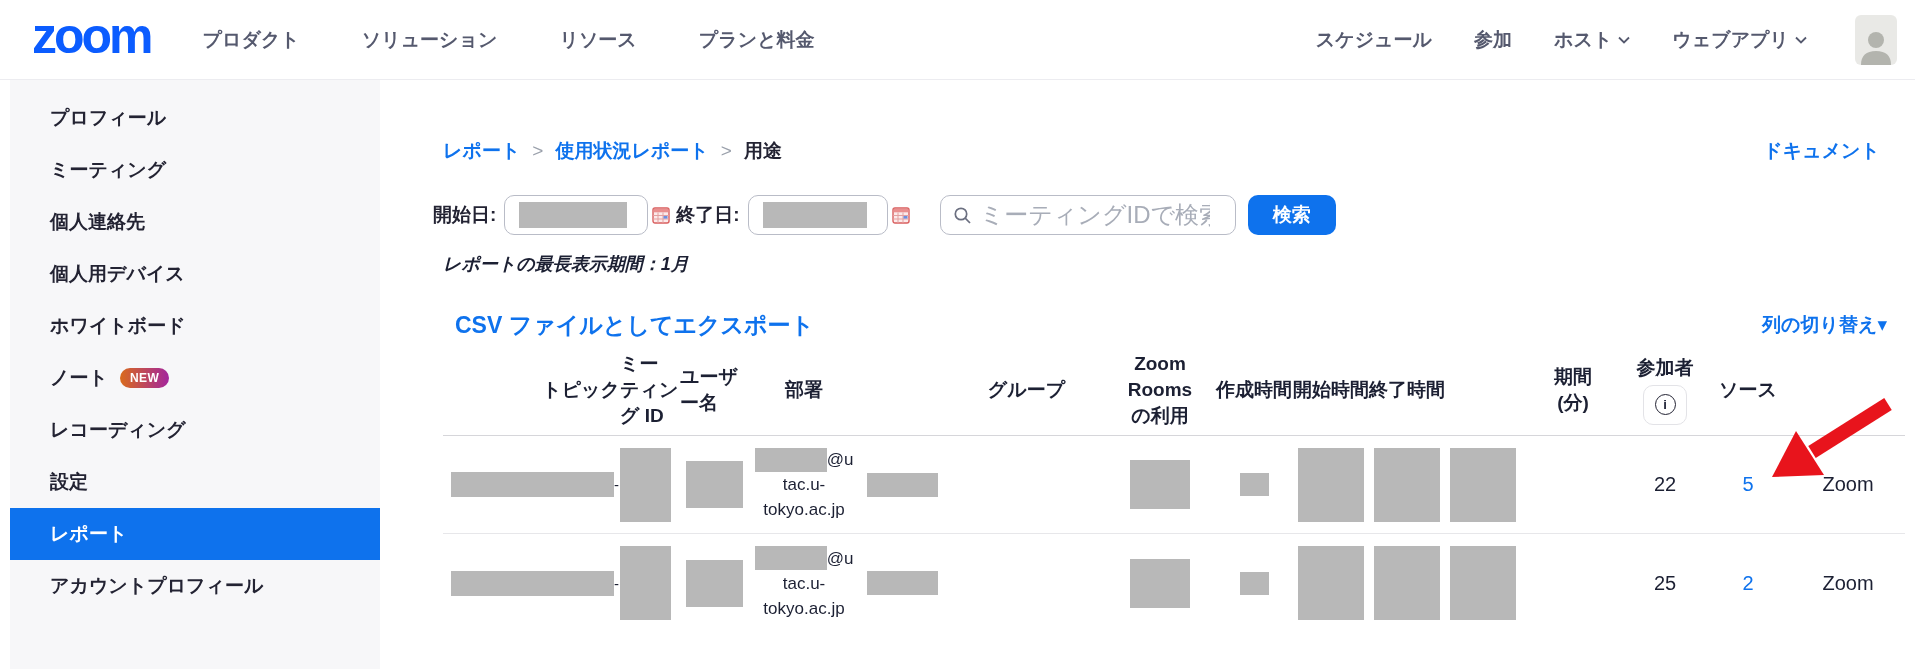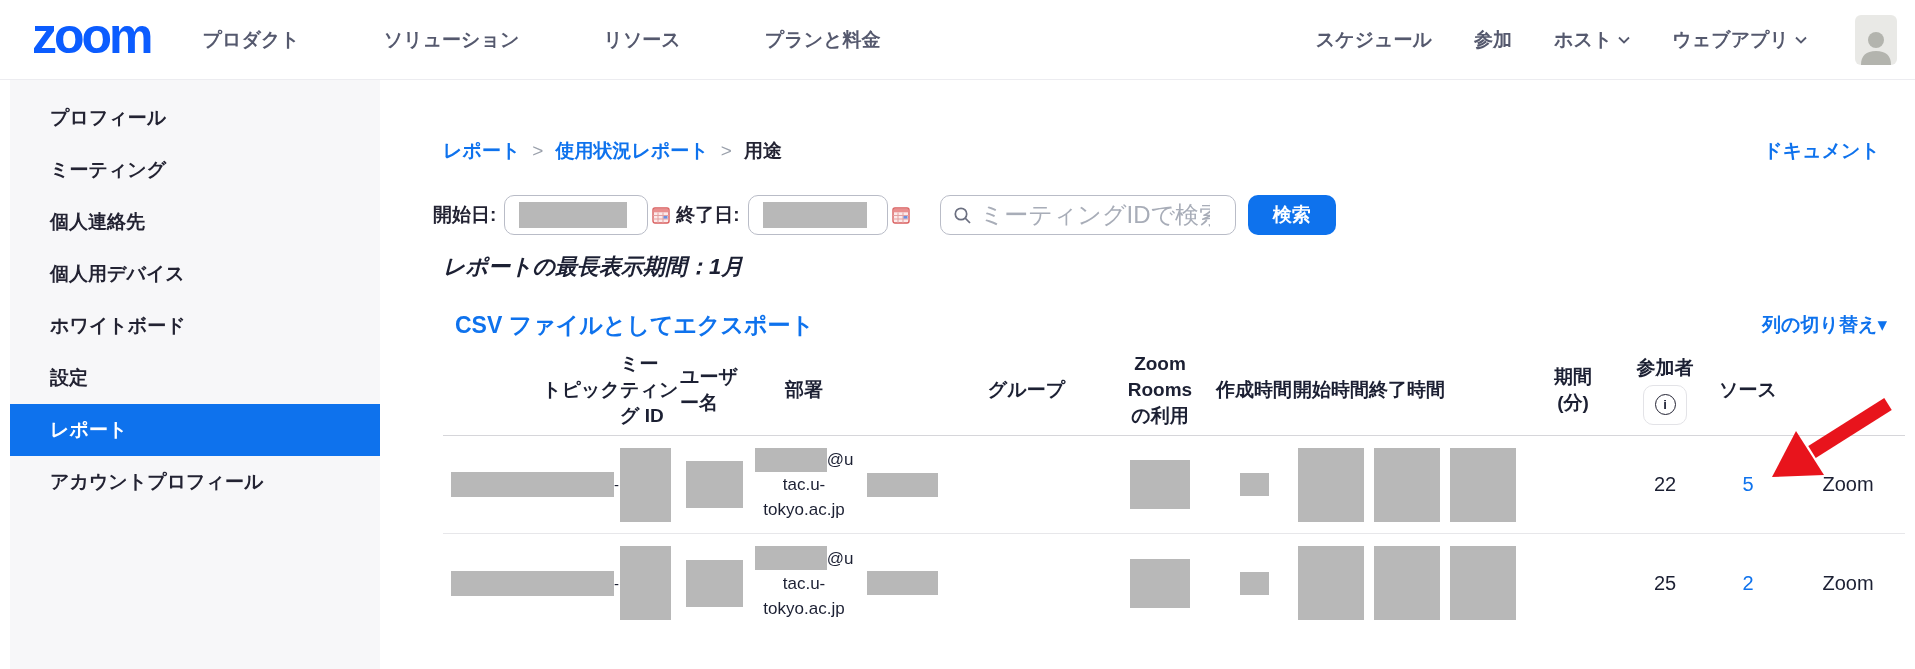--- a/index.html
+++ b/index.html
@@ -4,21 +4,21 @@
 <style>
   * { margin:0; padding:0; box-sizing:border-box; }
   html,body { width:1915px; height:669px; overflow:hidden; background:#fff;
     font-family:"Liberation Sans","DejaVu Sans",sans-serif; color:#1c2033; }
 
   
   .topnav { position:absolute; left:0; top:0; width:1915px; height:80px; background:#fff;
     border-bottom:1px solid #ececf0; display:flex; align-items:center; z-index:30; }
   .logo { margin-left:32px; font-size:50px; font-weight:800; letter-spacing:-3px;
     color:#0b5cff; line-height:1; padding-bottom:8px; }
-  .navleft { display:flex; gap:84px; margin-left:52px; }
+  .navleft { display:flex; gap:62px; margin-left:52px; }
   .navright { display:flex; gap:42px; margin-left:auto; align-items:center; margin-right:18px; }
   .navitem { font-size:19px; font-weight:600; color:#55596e; cursor:pointer; display:flex;
     align-items:center; gap:6px; white-space:nowrap; }
   .chev { width:12px; height:8px; display:inline-block; }
   .avatar { width:42px; height:50px; border-radius:6px; background:#e9e9e6; margin-left:6px;
     display:flex; align-items:flex-end; justify-content:center; overflow:hidden; }
 
   
   .sidebar { position:absolute; left:10px; top:80px; width:380px; height:589px; background:#f7f7f9;
     padding-top:12px; }
@@ -45,21 +45,21 @@
   .redact { background:#b8b8b8; }
   .calicon { width:18px; height:18px; margin:0 6px 0 4px; }
   .searchbox { width:296px; height:40px; border:1.5px solid #b9bcc7; border-radius:10px;
     display:flex; align-items:center; margin-left:24px; padding:0 12px; gap:8px; }
   .searchbox input { border:none; outline:none; font-size:24px; width:230px; color:#232333;
     font-family:inherit; background:transparent; }
   .searchbox input::placeholder { color:#a8adb8; }
   .searchbtn { height:40px; min-width:88px; margin-left:12px; background:#0e72ed; color:#fff;
     border:none; border-radius:10px; font-size:19px; font-weight:600; cursor:pointer;
     font-family:inherit; padding:0 20px; }
-  .note { position:absolute; left:63px; top:172px; font-style:italic; font-size:22px;
+  .note { position:absolute; left:63px; top:172px; font-style:italic; font-size:18px;
     font-weight:600; color:#1c2033; }
   .exportlink { position:absolute; left:75px; top:230px; font-size:23px; font-weight:600; }
   .togglecols { position:absolute; right:28px; top:232px; font-size:19px; font-weight:600; }
 
   
   .tablewrap { position:absolute; left:63px; top:268px; width:1462px; }
   .tgrid { display:grid;
     grid-template-columns:177px 60px 72px 104px 92px 157px 110px 78px 76px 76px 76px 104px 80px 86px 114px;
     align-items:center; }
   .thead { min-height:88px; border-bottom:1px solid #d6d6da; font-weight:700; font-size:19px;
@@ -139,20 +139,27 @@
   <div class="sideitem">
       <span>個人連絡先</span>
     </div>
   <div class="sideitem">
       <span>個人用デバイス</span>
     </div>
   <div class="sideitem">
       <span>ホワイトボード</span>
     </div>
   <div class="sideitem">
+    <span>ノート</span>
+    <span class="newbadge">NEW</span>
+  </div>
+  <div class="sideitem">
+      <span>レコーディング</span>
+    </div>
+  <div class="sideitem">
       <span>設定</span>
     </div>
   <div class="sideitem selected">
       <span>レポート</span>
     </div>
   <div class="sideitem">
       <span>アカウントプロフィール</span>
     </div>
 </div>
 

